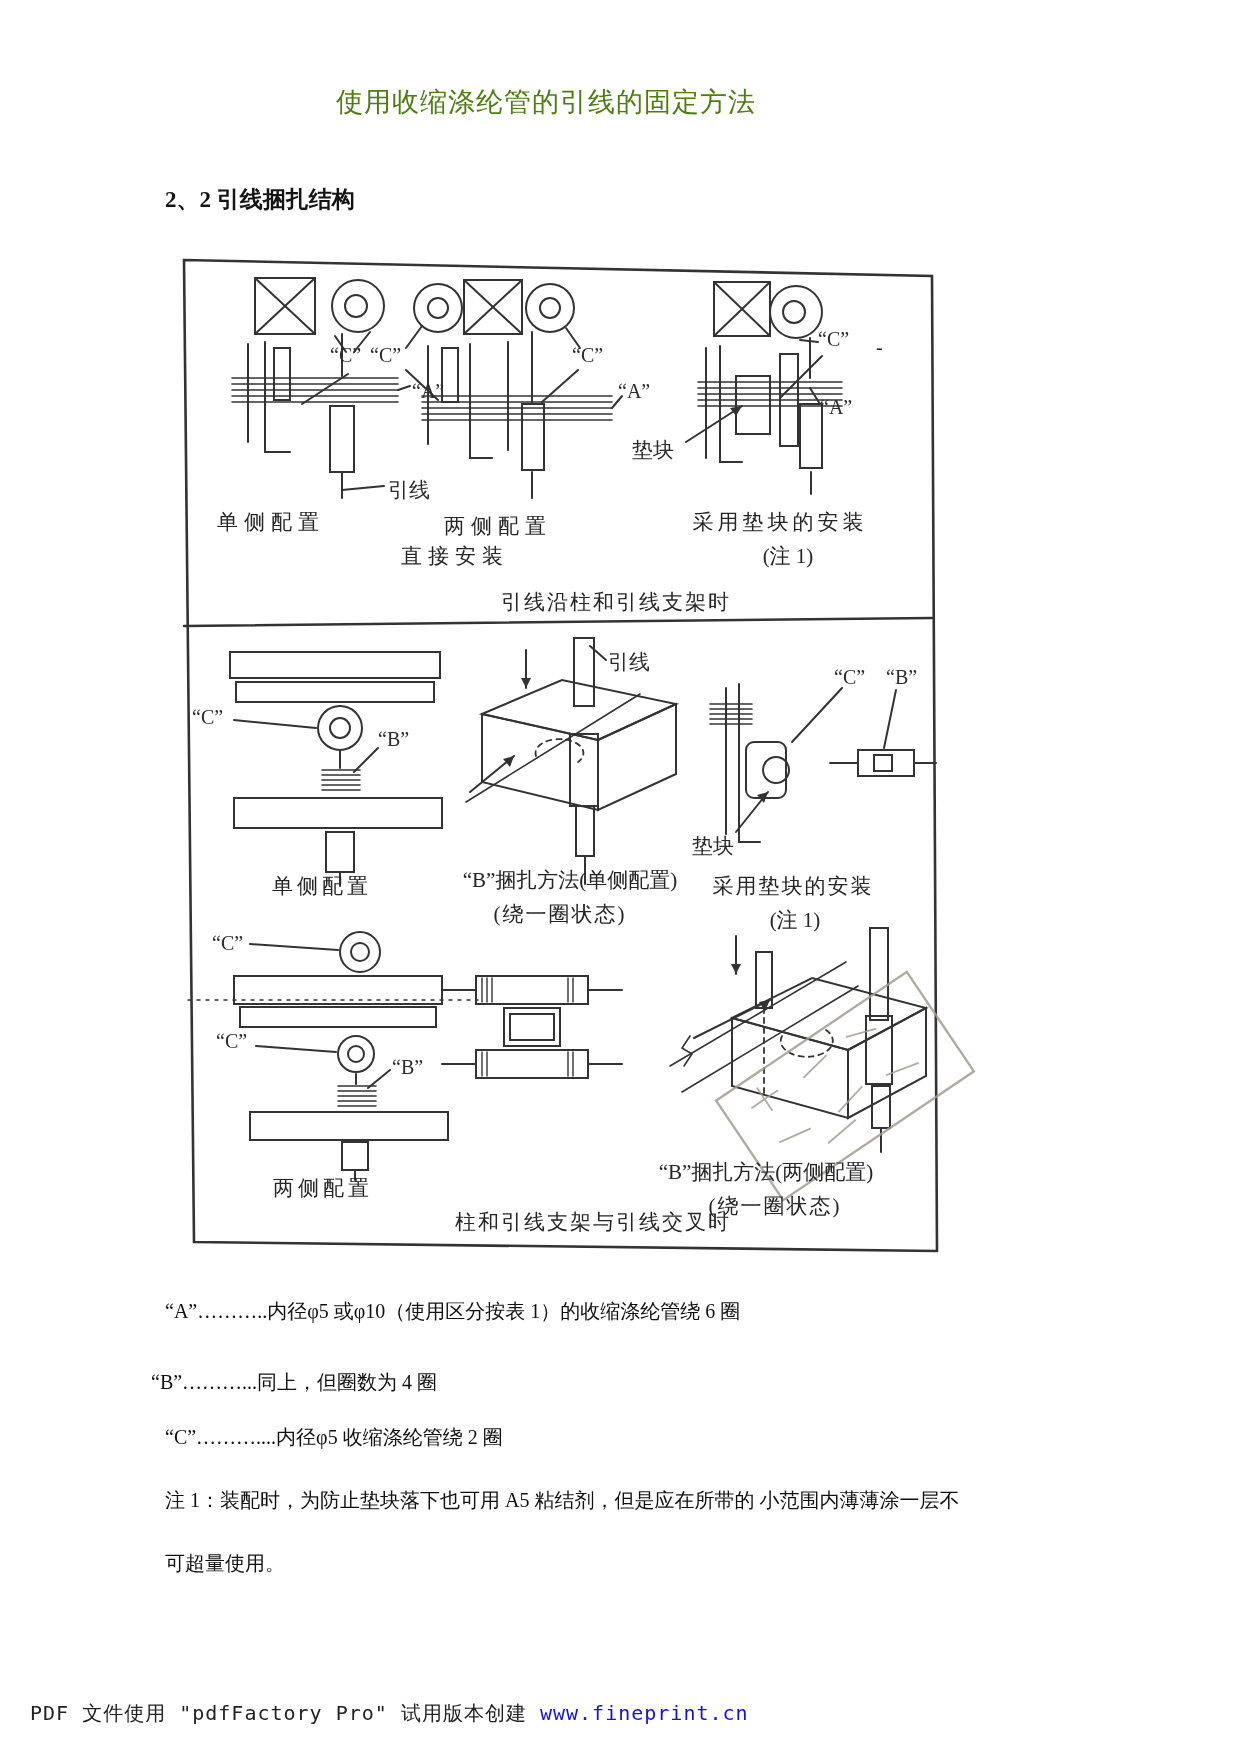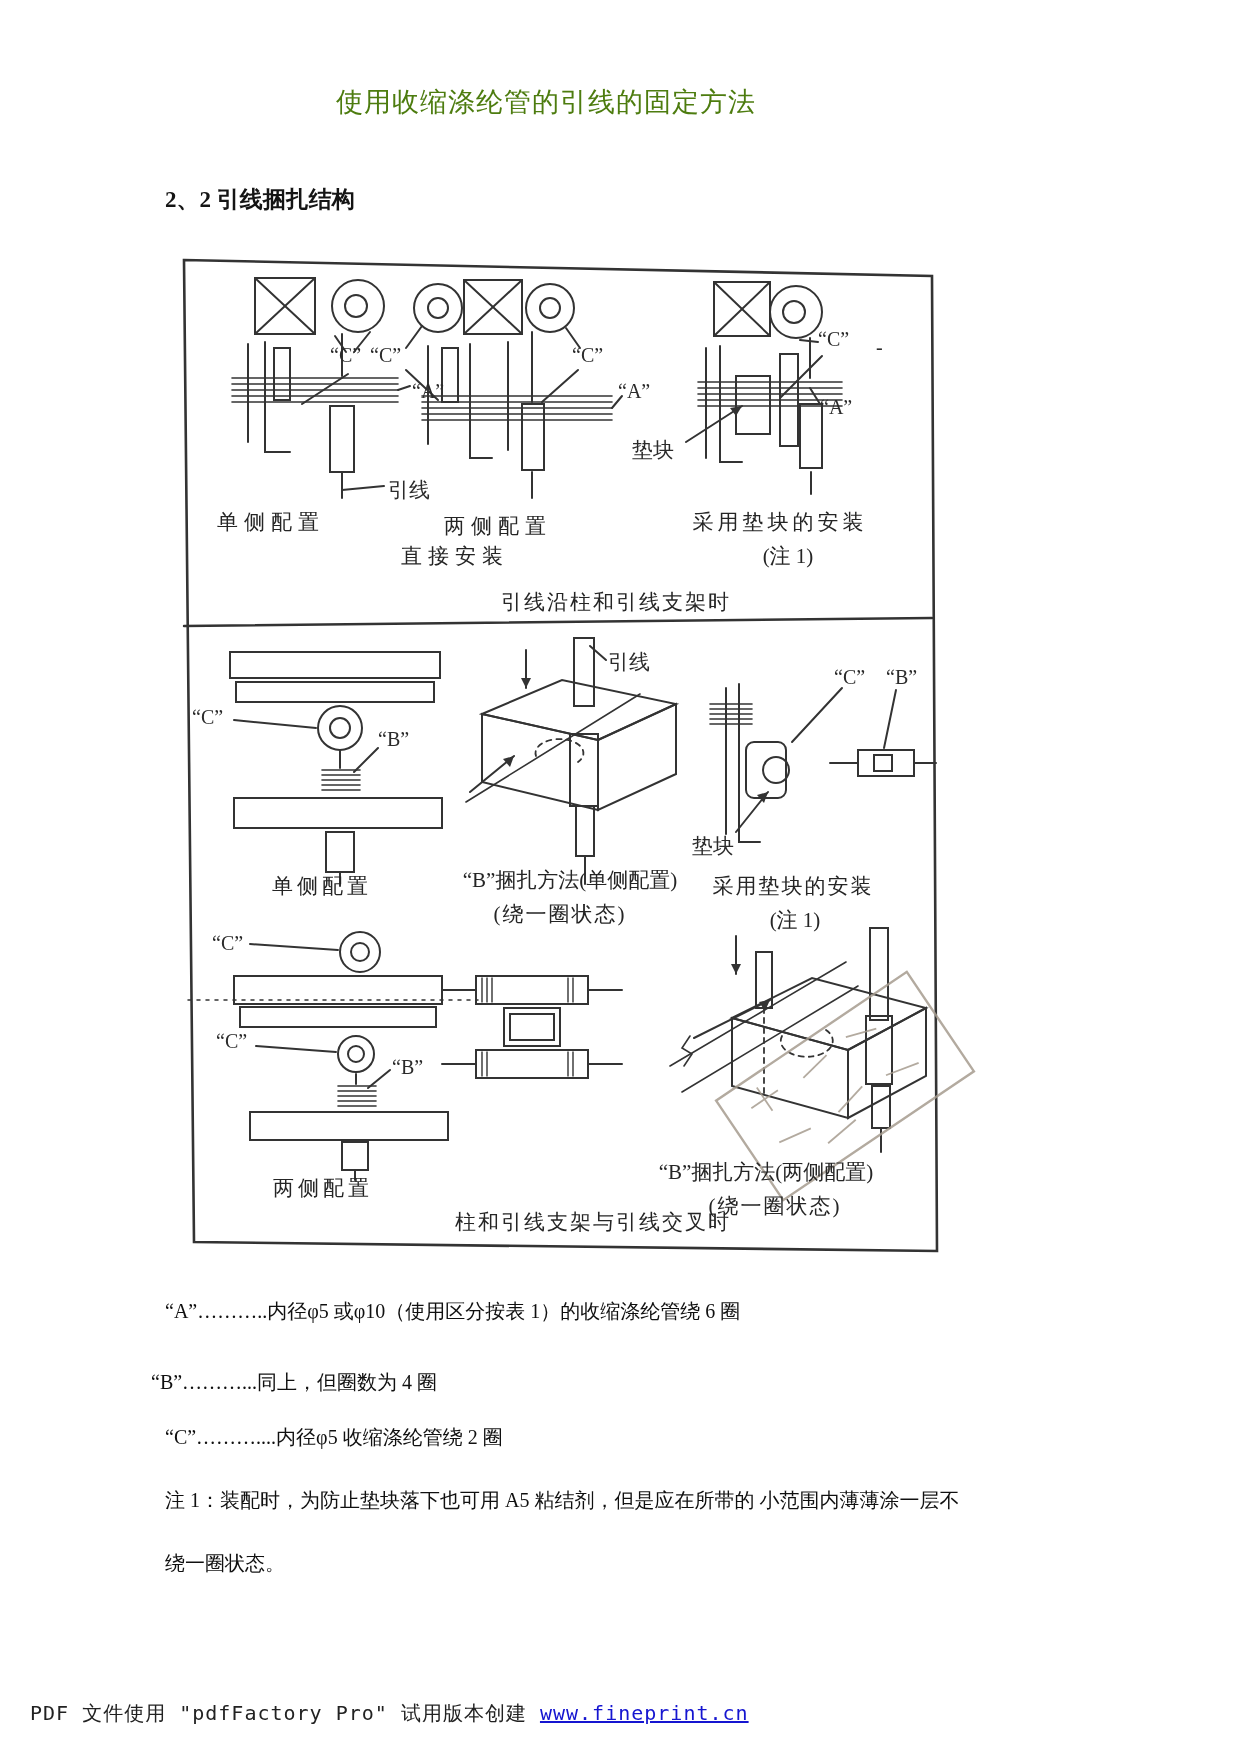--- a/index.html
+++ b/index.html
@@ -14,21 +14,21 @@
   .fig svg{position:absolute;left:0;top:0;}
   .fig-label{position:absolute;font-size:20px;color:#2b2b2b;white-space:nowrap;}
   .fig-label.cjk{font-size:21px;}
   .fig-cap{position:absolute;font-size:21px;color:#252525;text-align:center;white-space:nowrap;}
   .sp6{letter-spacing:6px;}
   .sp4{letter-spacing:4px;}
   .sp2{letter-spacing:2px;}
   .body-line{font-size:20px;color:#101010;white-space:nowrap;}
   .footer{left:30px;top:1700px;font-family:"DejaVu Sans Mono", monospace;
     font-size:20px;letter-spacing:1px;color:#222;white-space:nowrap;}
-  .footer a{color:#1515d0;text-decoration:underline;cursor:pointer;}
+  .footer a{color:#1515d0;cursor:pointer;}
 </style>
 </head>
 <body>
 
 <div class="abs doc-title" style="left:336px;top:84px;">使用收缩涤纶管的引线的固定方法</div>
 
 <div class="abs sec-head" style="left:165px;top:184px;">2、2 引线捆扎结构</div>
 
 <div class="abs fig">
   <svg width="830" height="1030" viewBox="0 0 830 1030">
@@ -279,17 +279,17 @@
   <span class="fig-cap sp4" style="left:58px;top:938px;width:190px;">两侧配置</span>
   <span class="fig-cap" style="left:441px;top:922px;width:310px;">“B”捆扎方法(两侧配置)</span>
   <span class="fig-cap sp2" style="left:500px;top:956px;width:210px;">(绕一圈状态)</span>
   <span class="fig-cap sp2" style="left:268px;top:972px;width:310px;">柱和引线支架与引线交叉时</span>
 </div>
 
 <div class="abs body-line" style="left:165px;top:1298px;">“A”………..内径φ5 或φ10（使用区分按表 1）的收缩涤纶管绕 6 圈</div>
 <div class="abs body-line" style="left:151px;top:1361px;margin-top:8px;">“B”………...同上，但圈数为 4 圈</div>
 <div class="abs body-line" style="left:165px;top:1424px;">“C”………....内径φ5 收缩涤纶管绕 2 圈</div>
 <div class="abs body-line" style="left:165px;top:1487px;">注 1：装配时，为防止垫块落下也可用 A5 粘结剂，但是应在所带的 小范围内薄薄涂一层不</div>
-<div class="abs body-line" style="left:165px;top:1550px;">绕一圈状态。</div>
+<div class="abs body-line" style="left:165px;top:1550px;">可超量使用。</div>
 
 <div class="abs footer">
   <span>PDF 文件使用 "pdfFactory Pro" 试用版本创建 </span><a>www.fineprint.cn</a>
 </div>
 
 </body></html>

